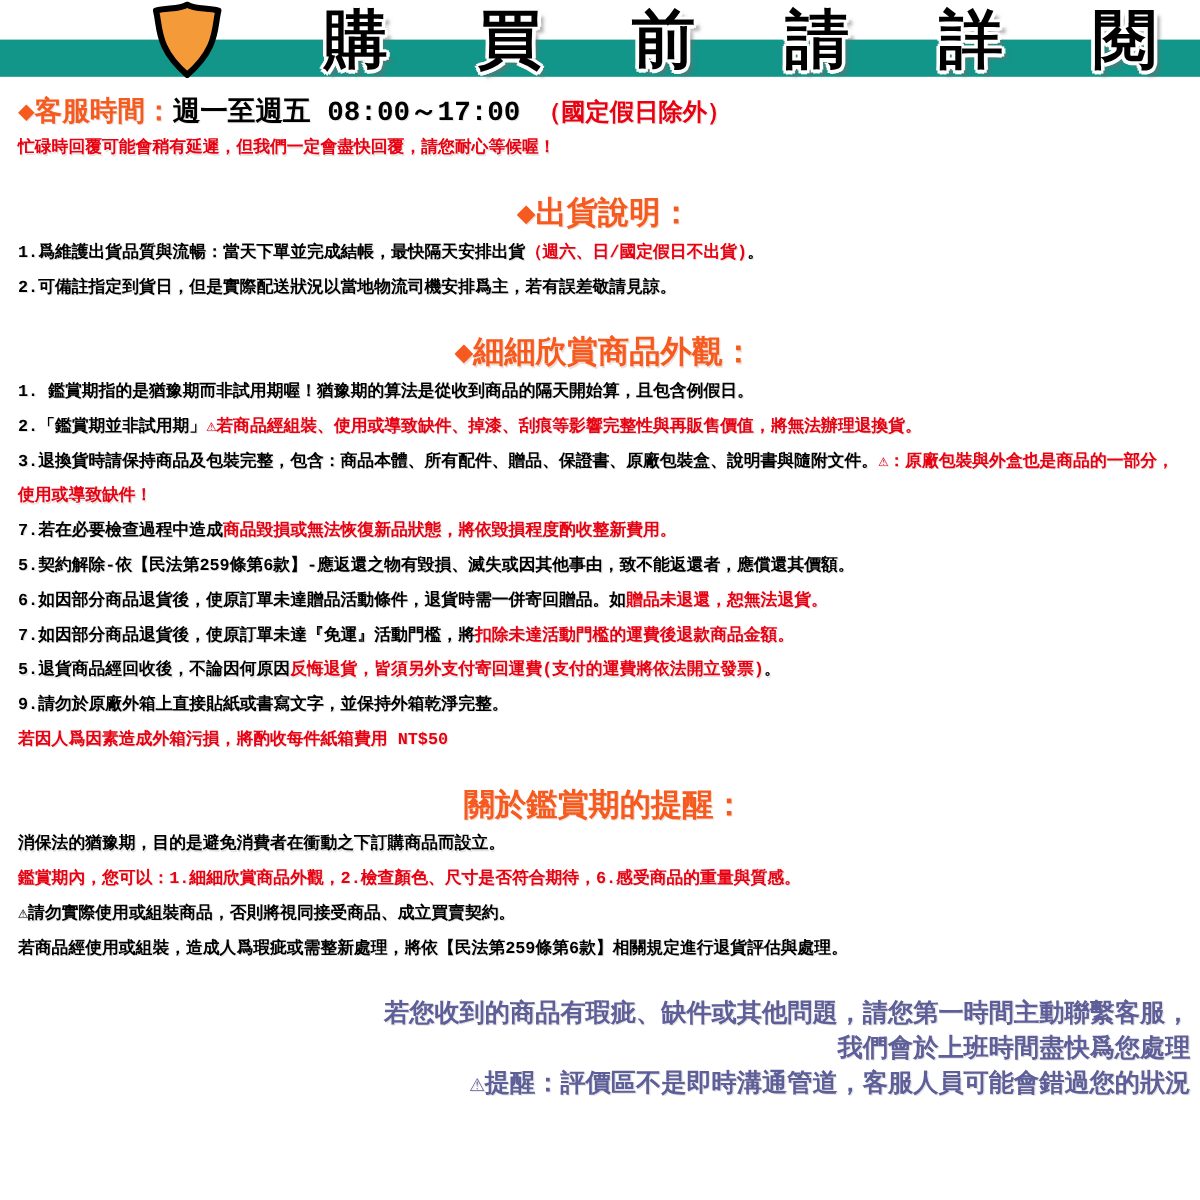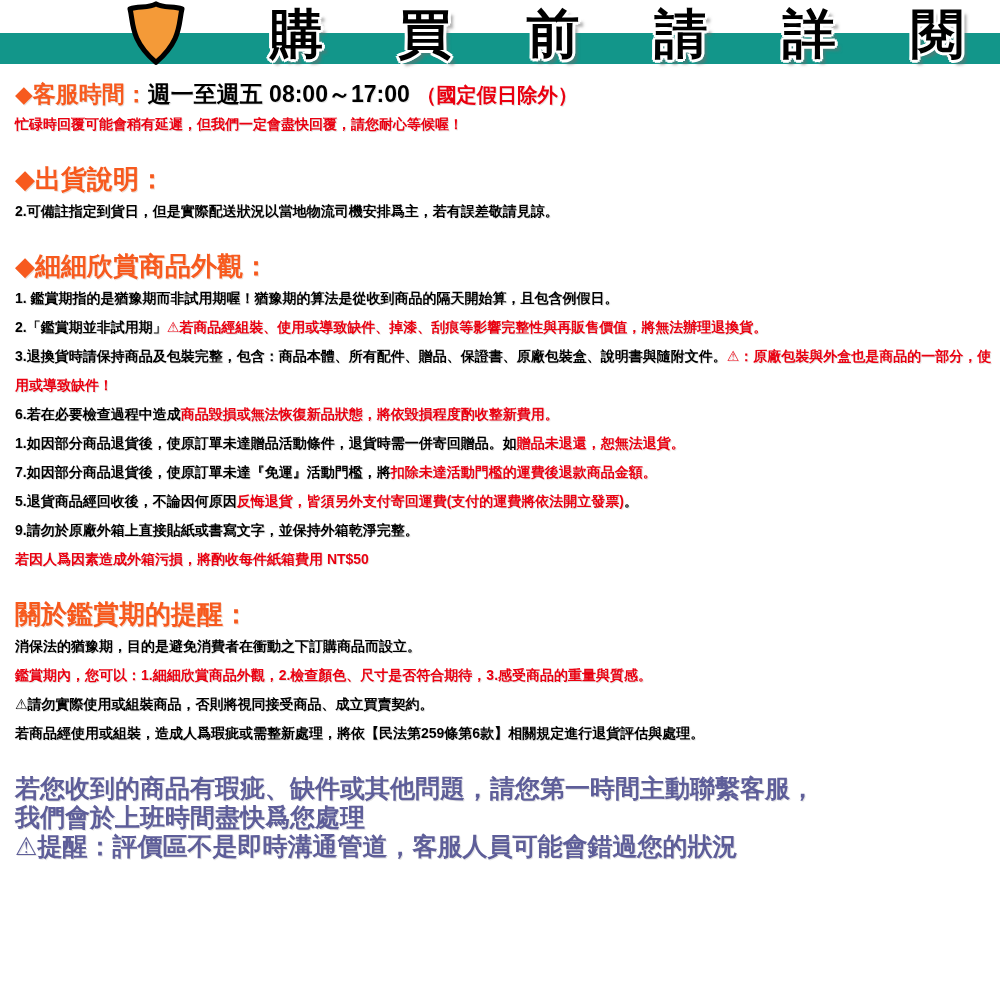--- a/index.html
+++ b/index.html
@@ -17,33 +17,33 @@
     position:absolute; left:270px; right:36px; top:0; height:66px;
     display:flex; justify-content:space-between; align-items:center;
     font-size:53px; font-weight:900; color:#000; line-height:1;
     text-shadow:
       -2px -2px 0 #fff, 2px -2px 0 #fff, -2px 2px 0 #fff, 2px 2px 0 #fff,
       -3px 0 0 #fff, 3px 0 0 #fff, 0 -3px 0 #fff, 0 3px 0 #fff,
       5px 5px 3px rgba(110,110,110,0.55);
   }
   
   .content { padding:5px 8px 0 15px; }
-  .section { margin-top:26px; }
+  .section { margin-top:26px;font-family:Liberation Mono, monospace; }
   .section:first-child { margin-top:7px; }
   .heading { color:var(--orange); font-size:26px; line-height:29px; margin:0 0 3px 0;
-             text-shadow:1px 1px 0 rgba(200,160,140,0.35); }
+             text-shadow:1px 1px 0 rgba(200,160,140,0.35);text-align:center; }
   .line { margin:0; font-size:14px; line-height:29px; color:#000; word-break:break-all;
           text-shadow:1px 1px 0 rgba(165,165,165,0.30); }
   .line.lead { font-size:23px; }
   .run-small { font-size:0.88em; }
   .c-black { color:#000; }
   .c-orange { color:var(--orange); }
   .c-red { color:var(--red); }
   .c-purple { color:var(--purple); }
-  .section-contact-note .line { font-size:25px; }
+  .section-contact-note .line { font-size:21px;text-align:right; }
 </style>
 </head>
 <body style="--teal: #12968A; --orange: #F75A1E; --red: #EA0010; --purple: #5E5E99; --shield: #F49A38;">
 
 <div class="banner">
   <div class="band"></div>
   <svg class="shield" viewBox="0 0 100 90" aria-hidden="true">
     <path d="M50 4
              C 40 10, 26 7, 14 11
              C 19 30, 14 54, 50 85
@@ -60,38 +60,40 @@
     </div>
 </div>
 
 <div class="content">
     <section class="section section-customer-service">
       <p class="line lead"><span class="c-orange">◆客服時間：</span><span class="c-black">週一至週五 08:00～17:00 </span><span class="c-red run-small">（國定假日除外）</span></p>
       <p class="line"><span class="c-red">忙碌時回覆可能會稍有延遲，但我們一定會盡快回覆，請您耐心等候喔！</span></p>
     </section>
     <section class="section section-shipping-info">
       <div class="heading">◆出貨說明：</div>
+      <p class="line"><span class="c-black">1.爲維護出貨品質與流暢：當天下單並完成結帳，最快隔天安排出貨</span><span class="c-red">（週六、日/國定假日不出貨)</span><span class="c-black">。</span></p>
       <p class="line"><span class="c-black">2.可備註指定到貨日，但是實際配送狀況以當地物流司機安排爲主，若有誤差敬請見諒。</span></p>
     </section>
     <section class="section section-return-policy">
       <div class="heading">◆細細欣賞商品外觀：</div>
       <p class="line"><span class="c-black">1. 鑑賞期指的是猶豫期而非試用期喔！猶豫期的算法是從收到商品的隔天開始算，且包含例假日。</span></p>
       <p class="line"><span class="c-black">2.「鑑賞期並非試用期」</span><span class="c-red">⚠若商品經組裝、使用或導致缺件、掉漆、刮痕等影響完整性與再販售價值，將無法辦理退換貨。</span></p>
       <p class="line"><span class="c-black">3.退換貨時請保持商品及包裝完整，包含：商品本體、所有配件、贈品、保證書、原廠包裝盒、說明書與隨附文件。</span><span class="c-red">⚠：原廠包裝與外盒也是商品的一部分，使用或導致缺件！</span></p>
-      <p class="line"><span class="c-black">6.若在必要檢查過程中造成</span><span class="c-red">商品毀損或無法恢復新品狀態，將依毀損程度酌收整新費用。</span></p>
-      <p class="line"><span class="c-black">1.如因部分商品退貨後，使原訂單未達贈品活動條件，退貨時需一併寄回贈品。如</span><span class="c-red">贈品未退還，恕無法退貨。</span></p>
+      <p class="line"><span class="c-black">7.若在必要檢查過程中造成</span><span class="c-red">商品毀損或無法恢復新品狀態，將依毀損程度酌收整新費用。</span></p>
+      <p class="line"><span class="c-black">5.契約解除-依【民法第259條第6款】-應返還之物有毀損、滅失或因其他事由，致不能返還者，應償還其價額。</span></p>
+      <p class="line"><span class="c-black">6.如因部分商品退貨後，使原訂單未達贈品活動條件，退貨時需一併寄回贈品。如</span><span class="c-red">贈品未退還，恕無法退貨。</span></p>
       <p class="line"><span class="c-black">7.如因部分商品退貨後，使原訂單未達『免運』活動門檻，將</span><span class="c-red">扣除未達活動門檻的運費後退款商品金額。</span></p>
       <p class="line"><span class="c-black">5.退貨商品經回收後，不論因何原因</span><span class="c-red">反悔退貨，皆須另外支付寄回運費(支付的運費將依法開立發票)</span><span class="c-black">。</span></p>
       <p class="line"><span class="c-black">9.請勿於原廠外箱上直接貼紙或書寫文字，並保持外箱乾淨完整。</span></p>
       <p class="line"><span class="c-red">若因人爲因素造成外箱污損，將酌收每件紙箱費用 NT$50</span></p>
     </section>
     <section class="section section-inspection-reminder">
       <div class="heading">關於鑑賞期的提醒：</div>
       <p class="line"><span class="c-black">消保法的猶豫期，目的是避免消費者在衝動之下訂購商品而設立。</span></p>
-      <p class="line"><span class="c-red">鑑賞期內，您可以：1.細細欣賞商品外觀，2.檢查顏色、尺寸是否符合期待，3.感受商品的重量與質感。</span></p>
+      <p class="line"><span class="c-red">鑑賞期內，您可以：1.細細欣賞商品外觀，2.檢查顏色、尺寸是否符合期待，6.感受商品的重量與質感。</span></p>
       <p class="line"><span class="c-black">⚠請勿實際使用或組裝商品，否則將視同接受商品、成立買賣契約。</span></p>
       <p class="line"><span class="c-black">若商品經使用或組裝，造成人爲瑕疵或需整新處理，將依【民法第259條第6款】相關規定進行退貨評估與處理。</span></p>
     </section>
     <section class="section section-contact-note">
       <p class="line"><span class="c-purple">若您收到的商品有瑕疵、缺件或其他問題，請您第一時間主動聯繫客服，</span></p>
       <p class="line"><span class="c-purple">我們會於上班時間盡快爲您處理</span></p>
       <p class="line"><span class="c-purple">⚠提醒：評價區不是即時溝通管道，客服人員可能會錯過您的狀況</span></p>
     </section>
   </div>
 

